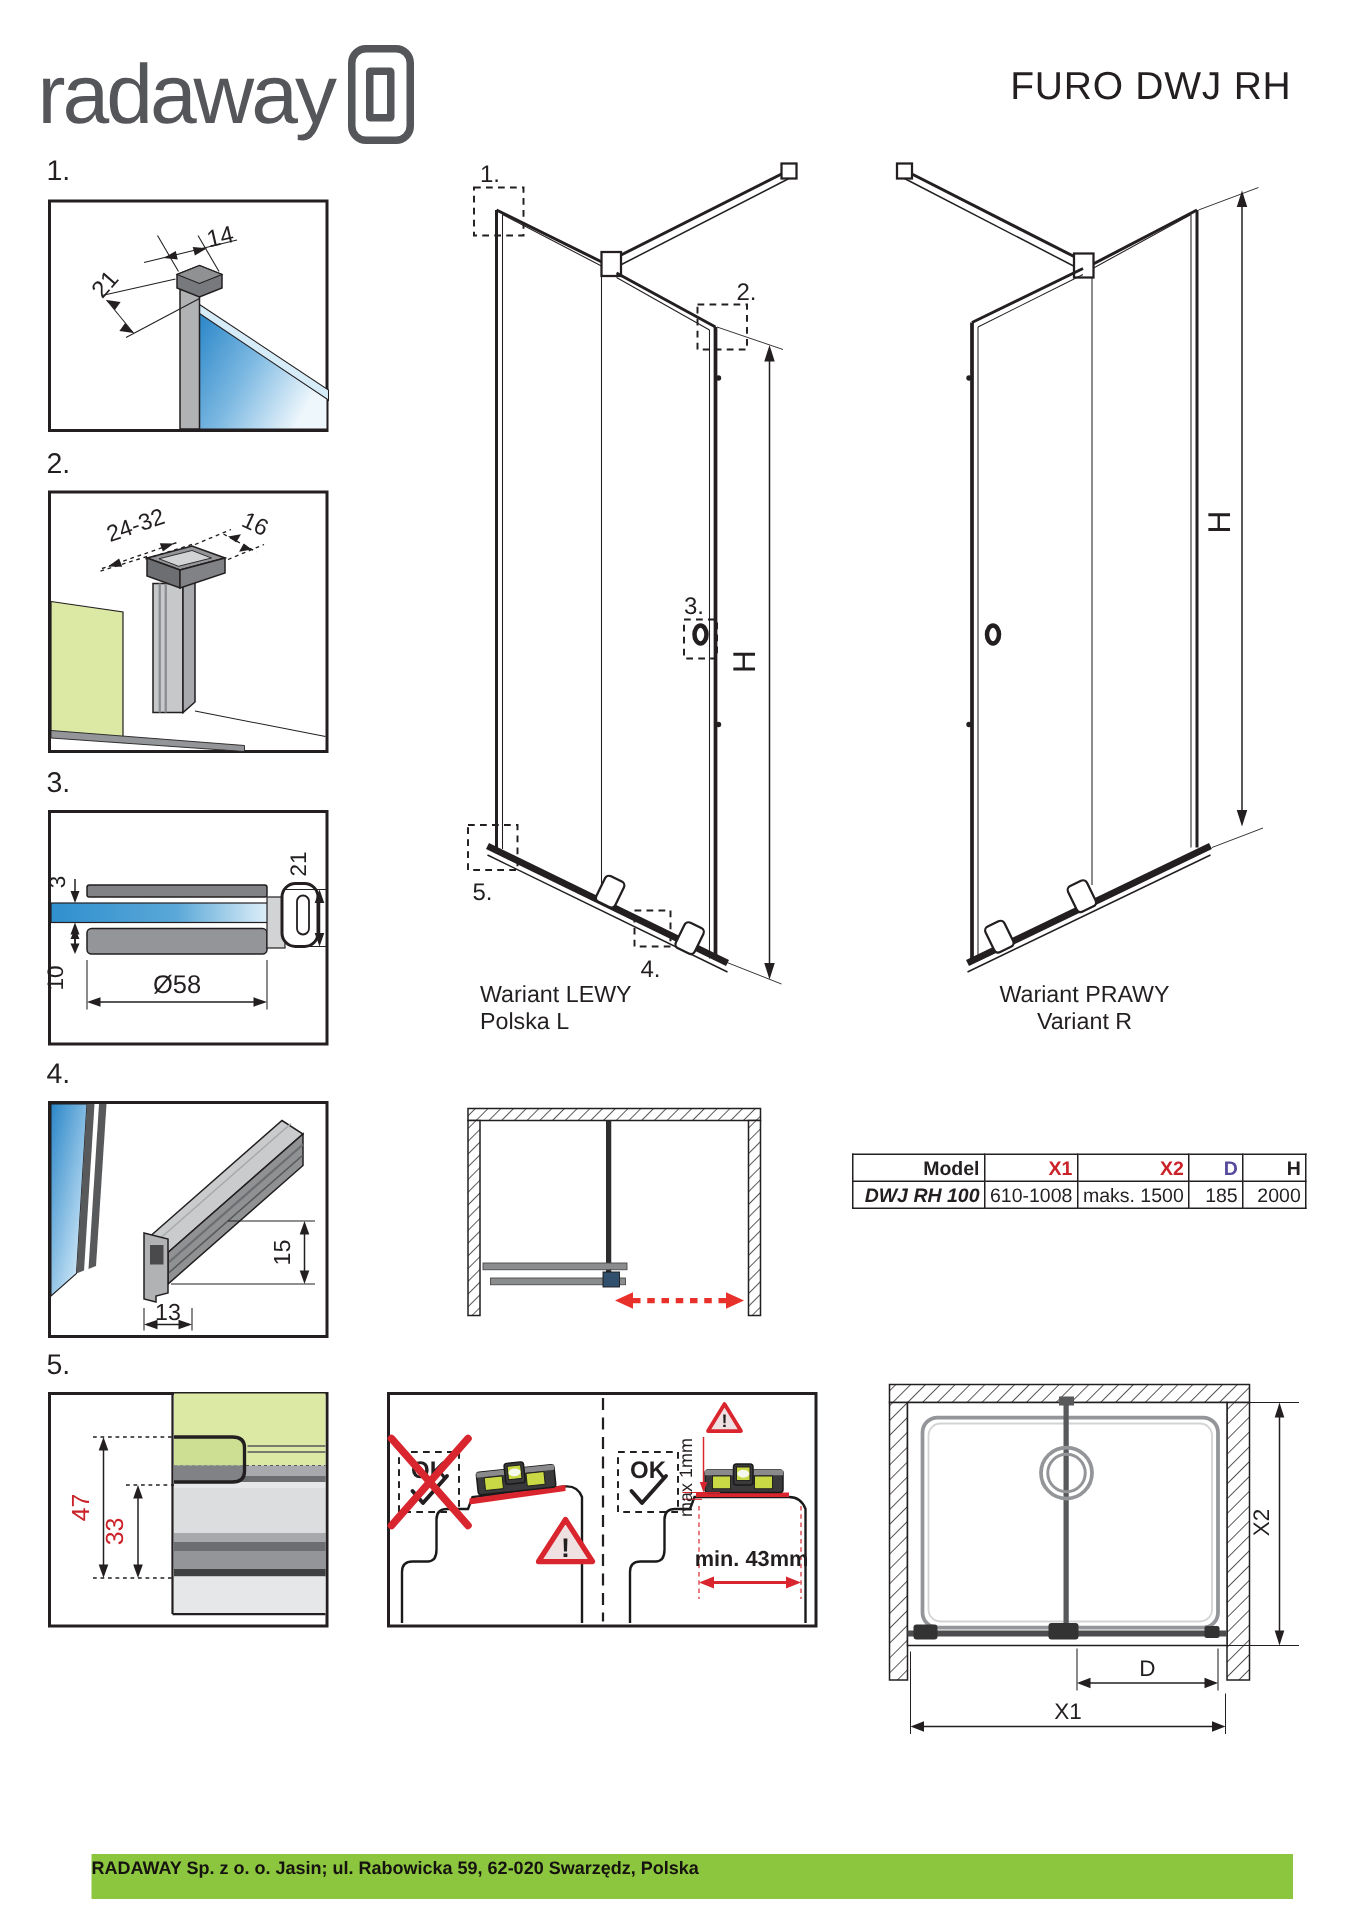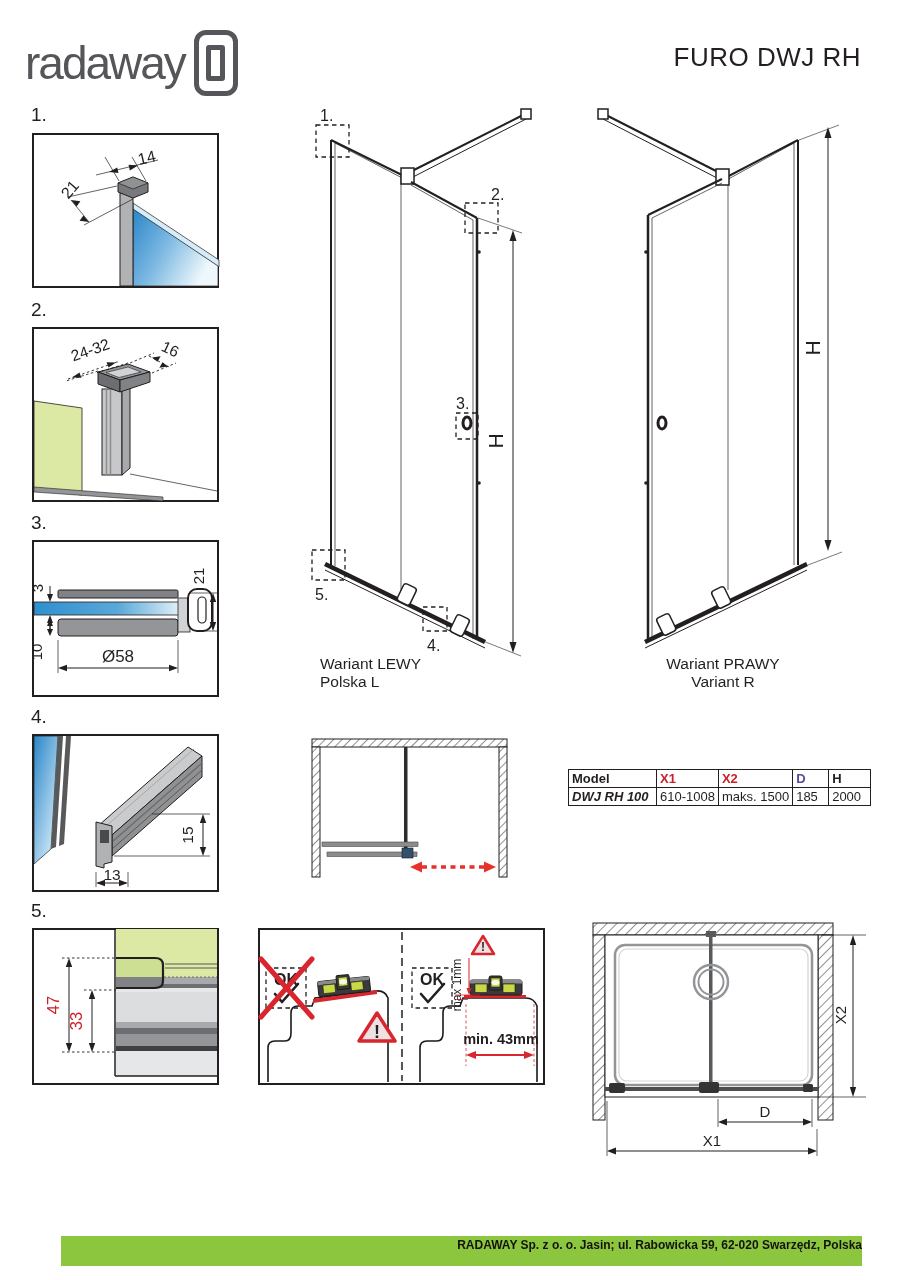--- a/index.html
+++ b/index.html
@@ -15,39 +15,39 @@
   .ln25{stroke:#231f20;stroke-width:2.5;fill:none}
   .thin{stroke:#231f20;stroke-width:.7;fill:none}
   .dot{stroke:#231f20;stroke-width:.9;fill:none;stroke-dasharray:2.5 2.5}
   .ah{fill:#231f20;stroke:none}
   .ahr{fill:#d9262e;stroke:none}
   .dashbox{fill:none;stroke:#231f20;stroke-width:1.3;stroke-dasharray:4.5 3.5}
   .dimtx{font-size:16px}
   .redtx{fill:#cb2229}
   
   .logo{position:absolute;left:25px;top:30px;display:flex;align-items:flex-start;gap:9px;color:#55565a}
-  .logo-text{font-size:46px;line-height:66px;letter-spacing:-2px}
+  .logo-text{font-size:56px;line-height:66px;letter-spacing:-2px}
   .logo-mark{width:44px;height:66px;border:5px solid #55565a;border-radius:12px;
              display:flex;align-items:center;justify-content:center}
   .logo-mark .inner{width:19px;height:36px;border:5px solid #55565a;border-radius:3px}
   .title{position:absolute;right:45px;top:42px;font-size:26px;font-weight:normal;letter-spacing:.5px}
   
   .figlab{position:absolute;left:31px;font-size:19px}
   
   .capL{position:absolute;left:320px;top:655px;font-size:15.5px;line-height:18px}
   .capR{position:absolute;left:623px;top:655px;width:200px;text-align:center;font-size:15.5px;line-height:18px}
   
   .spec{position:absolute;left:568px;top:769px;border-collapse:collapse;font-size:13px}
-  .spec th,.spec td{border:1.7px solid #231f20;text-align:left;padding:1px 3px;height:18px;white-space:nowrap}
+  .spec th,.spec td{border:1.7px solid #231f20;text-align:right;padding:1px 3px;height:18px;white-space:nowrap}
   .spec th{font-weight:bold}
   .spec .model{font-weight:bold;font-style:italic}
   .c-red{color:#cb2229}.c-pur{color:#564a9e}
   
   .footer{position:absolute;left:61px;top:1236px;width:801px;height:30px;background:#8cc63f;
-          color:#15120f;text-align:right;font-size:12px;font-weight:bold;line-height:14px;padding-top:1.5px}
+          color:#15120f;text-align:left;font-size:12px;font-weight:bold;line-height:14px;padding-top:1.5px}
 </style>
 </head>
 <body>
 
 <div id="page">
 
   <div class="logo">
     <span class="logo-text">radaway</span>
     <span class="logo-mark">
         <span class="inner"></span>

